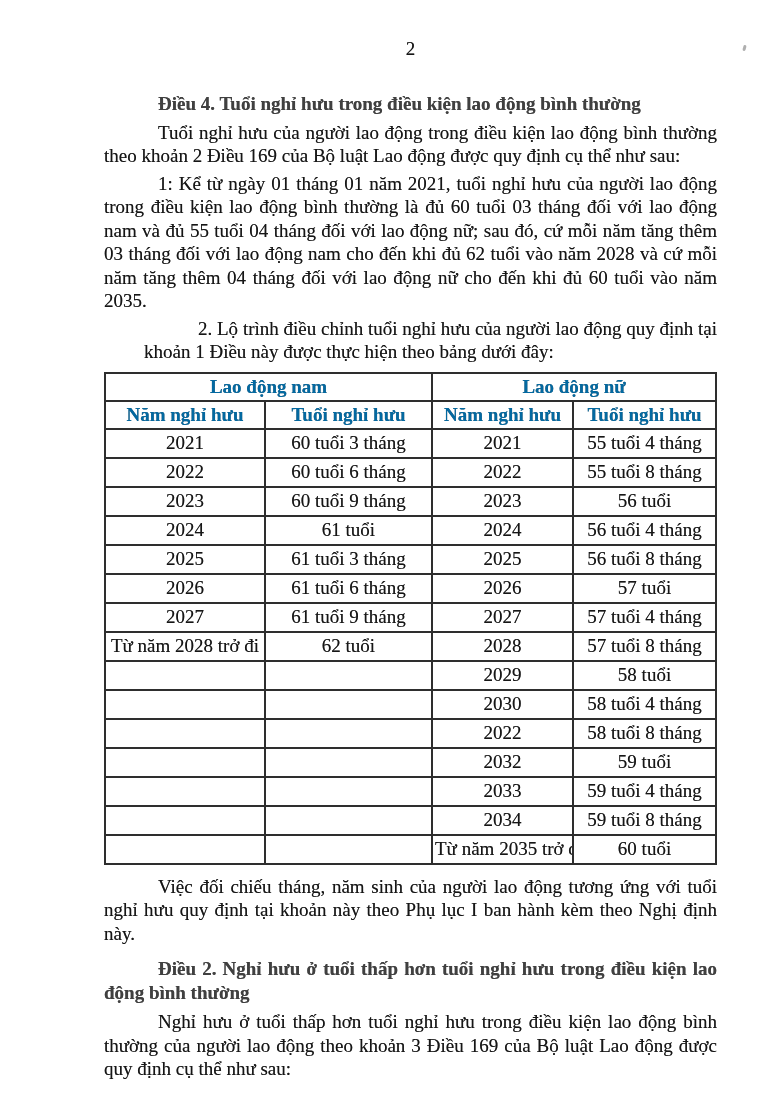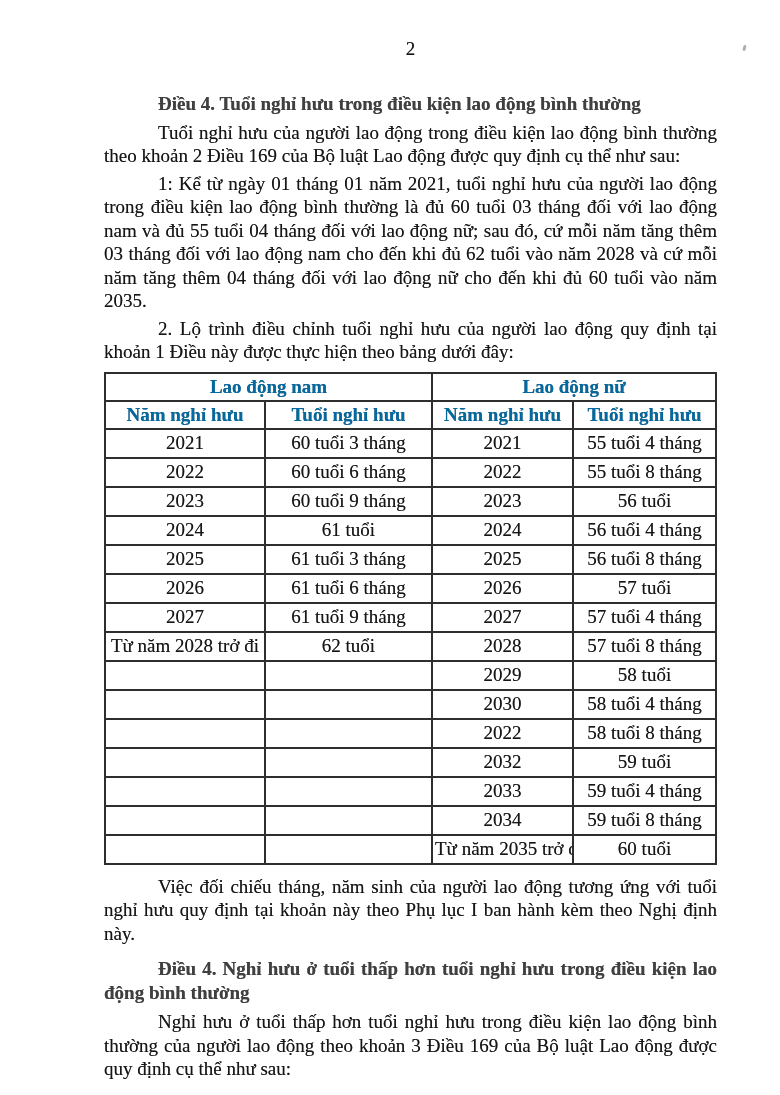--- a/index.html
+++ b/index.html
@@ -35,21 +35,21 @@
     text-align: justify;
     color: #404040;
   }
   p.para {
     font-size: 19px;
     line-height: 23.5px;
     margin: 0 0 4px 0;
     text-align: justify;
     text-indent: 54px;
   }
-  p.para.pre-table { margin-bottom: 8px; }
+  p.para.pre-table { margin-bottom: 8px; margin-left: 40px; }
   p.para.after-table { margin-top: 10px; }
   .heading.article5 { margin: 12px 0 6px 0; }
 
   table.retire-table {
     border-collapse: collapse;
     table-layout: fixed;
     width: 611px;
     margin: 4px 0 10px 0;
     font-size: 19px;
   }
@@ -212,16 +212,16 @@
           <td></td>
           <td></td>
           <td>Từ năm 2035 trở đi</td>
           <td>60 tuổi</td>
         </tr>
       </tbody>
   </table>
 
   <p class="para after-table">Việc đối chiếu tháng, năm sinh của người lao động tương ứng với tuổi nghỉ hưu quy định tại khoản này theo Phụ lục I ban hành kèm theo Nghị định này.</p>
 
-  <h2 class="heading article5">Điều 4. Nghỉ hưu ở tuổi thấp hơn tuổi nghỉ hưu trong điều kiện lao động bình thường</h2>
+  <h2 class="heading article5">Điều 2. Nghỉ hưu ở tuổi thấp hơn tuổi nghỉ hưu trong điều kiện lao động bình thường</h2>
 
   <p class="para">Nghỉ hưu ở tuổi thấp hơn tuổi nghỉ hưu trong điều kiện lao động bình thường của người lao động theo khoản 3 Điều 169 của Bộ luật Lao động được quy định cụ thể như sau:</p>
 </div>
 
 </body></html>

